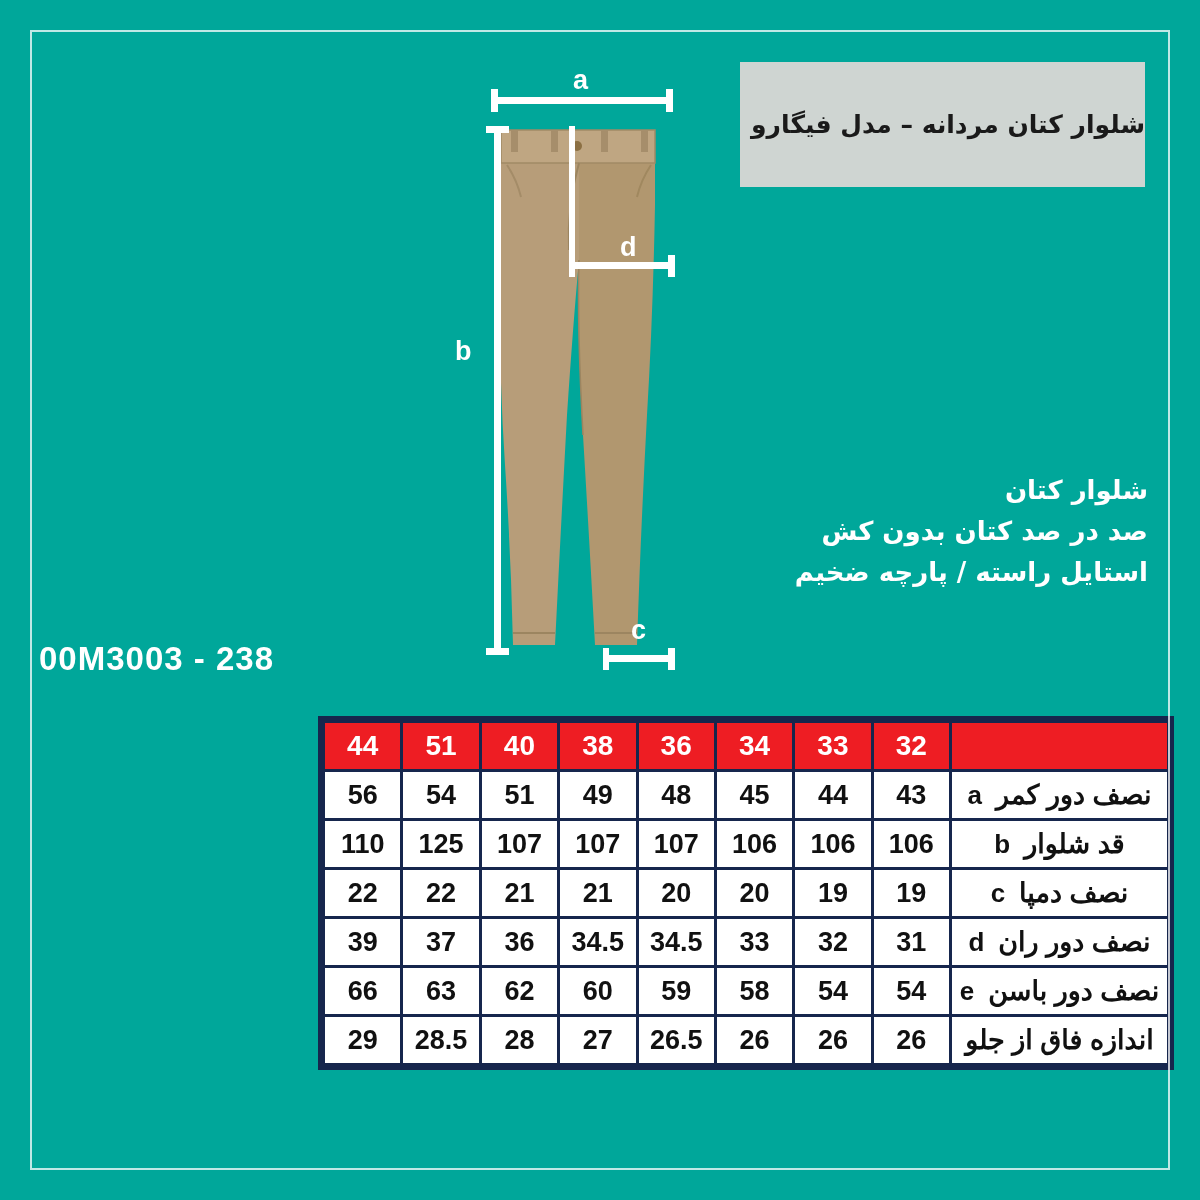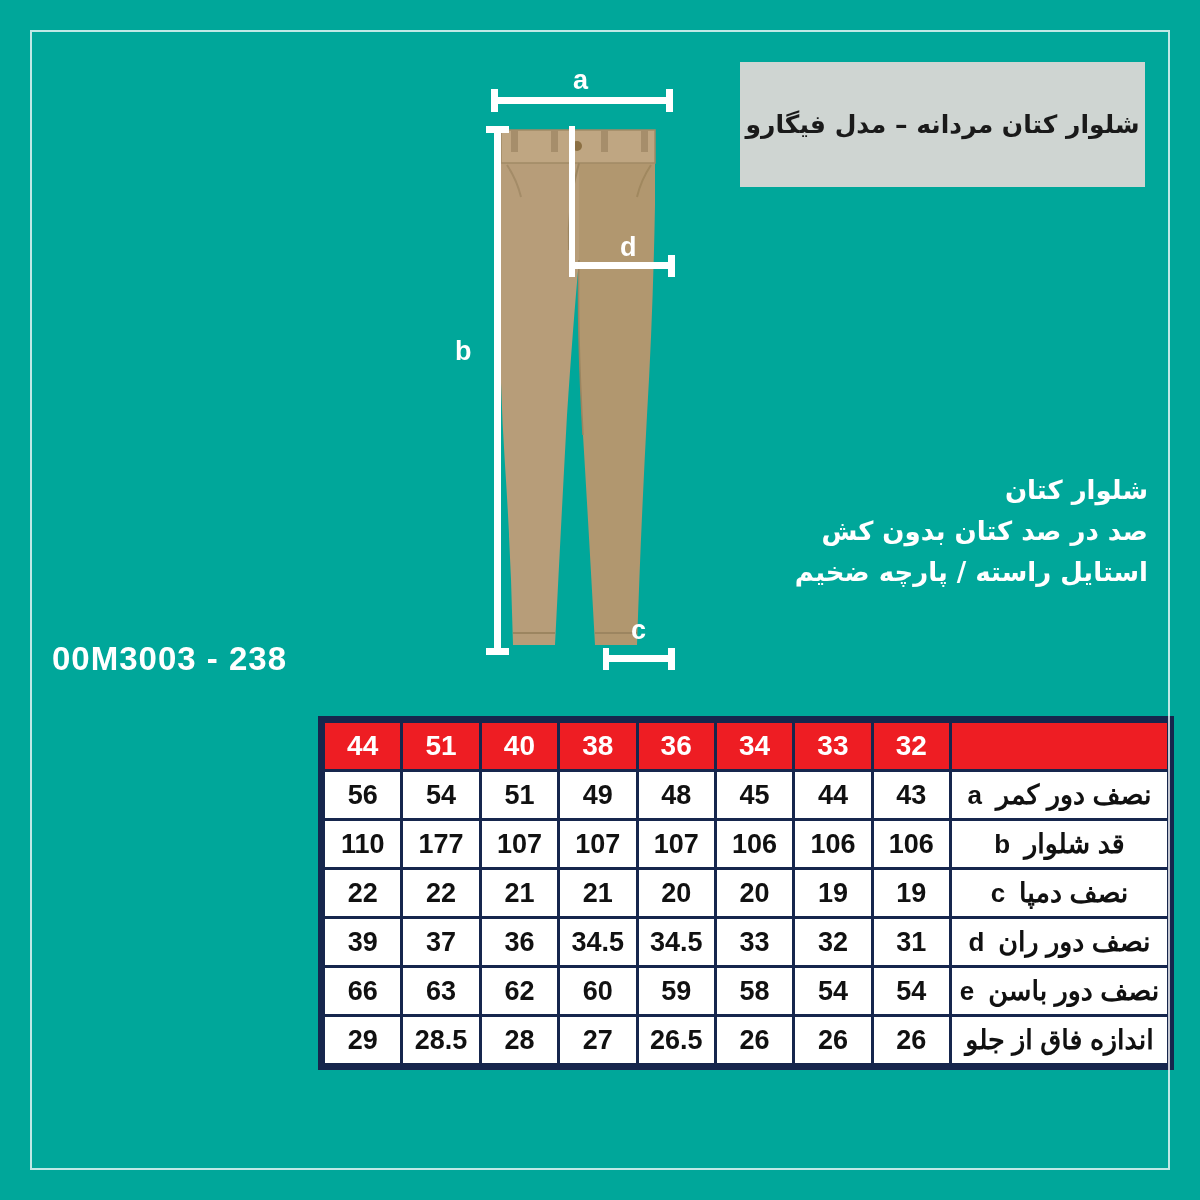--- a/index.html
+++ b/index.html
@@ -30,34 +30,34 @@
   
   .title-box {
     position: absolute;
     left: 740px;
     top: 62px;
     width: 405px;
     height: 125px;
     background: #cfd5d2;
     display: flex;
     align-items: center;
-    justify-content: center;
+    justify-content: flex-start;
     direction: rtl;
   }
   .title-box .title-text {
     font-size: 25px;
     font-weight: bold;
     color: #1a1a1a;
     font-family: "DejaVu Sans", sans-serif;
   }
 
   
   .product-code {
     position: absolute;
-    left: 52px;
+    left: 39px;
     top: 640px;
     font-size: 33px;
     font-weight: bold;
     color: #ffffff;
     letter-spacing: 1px;
     font-family: "Liberation Sans", sans-serif;
   }
 
   
   .desc {
@@ -261,21 +261,21 @@
           <td>43</td>
           <td class="label-cell">
             <span class="lbl-inner">
               <span>نصف دور کمر</span>
               <span class="letter">a</span>
             </span>
           </td>
         </tr>
         <tr>
           <td>110</td>
-          <td>177</td>
+          <td>125</td>
           <td>107</td>
           <td>107</td>
           <td>107</td>
           <td>106</td>
           <td>106</td>
           <td>106</td>
           <td class="label-cell">
             <span class="lbl-inner">
               <span>قد شلوار</span>
               <span class="letter">b</span>

